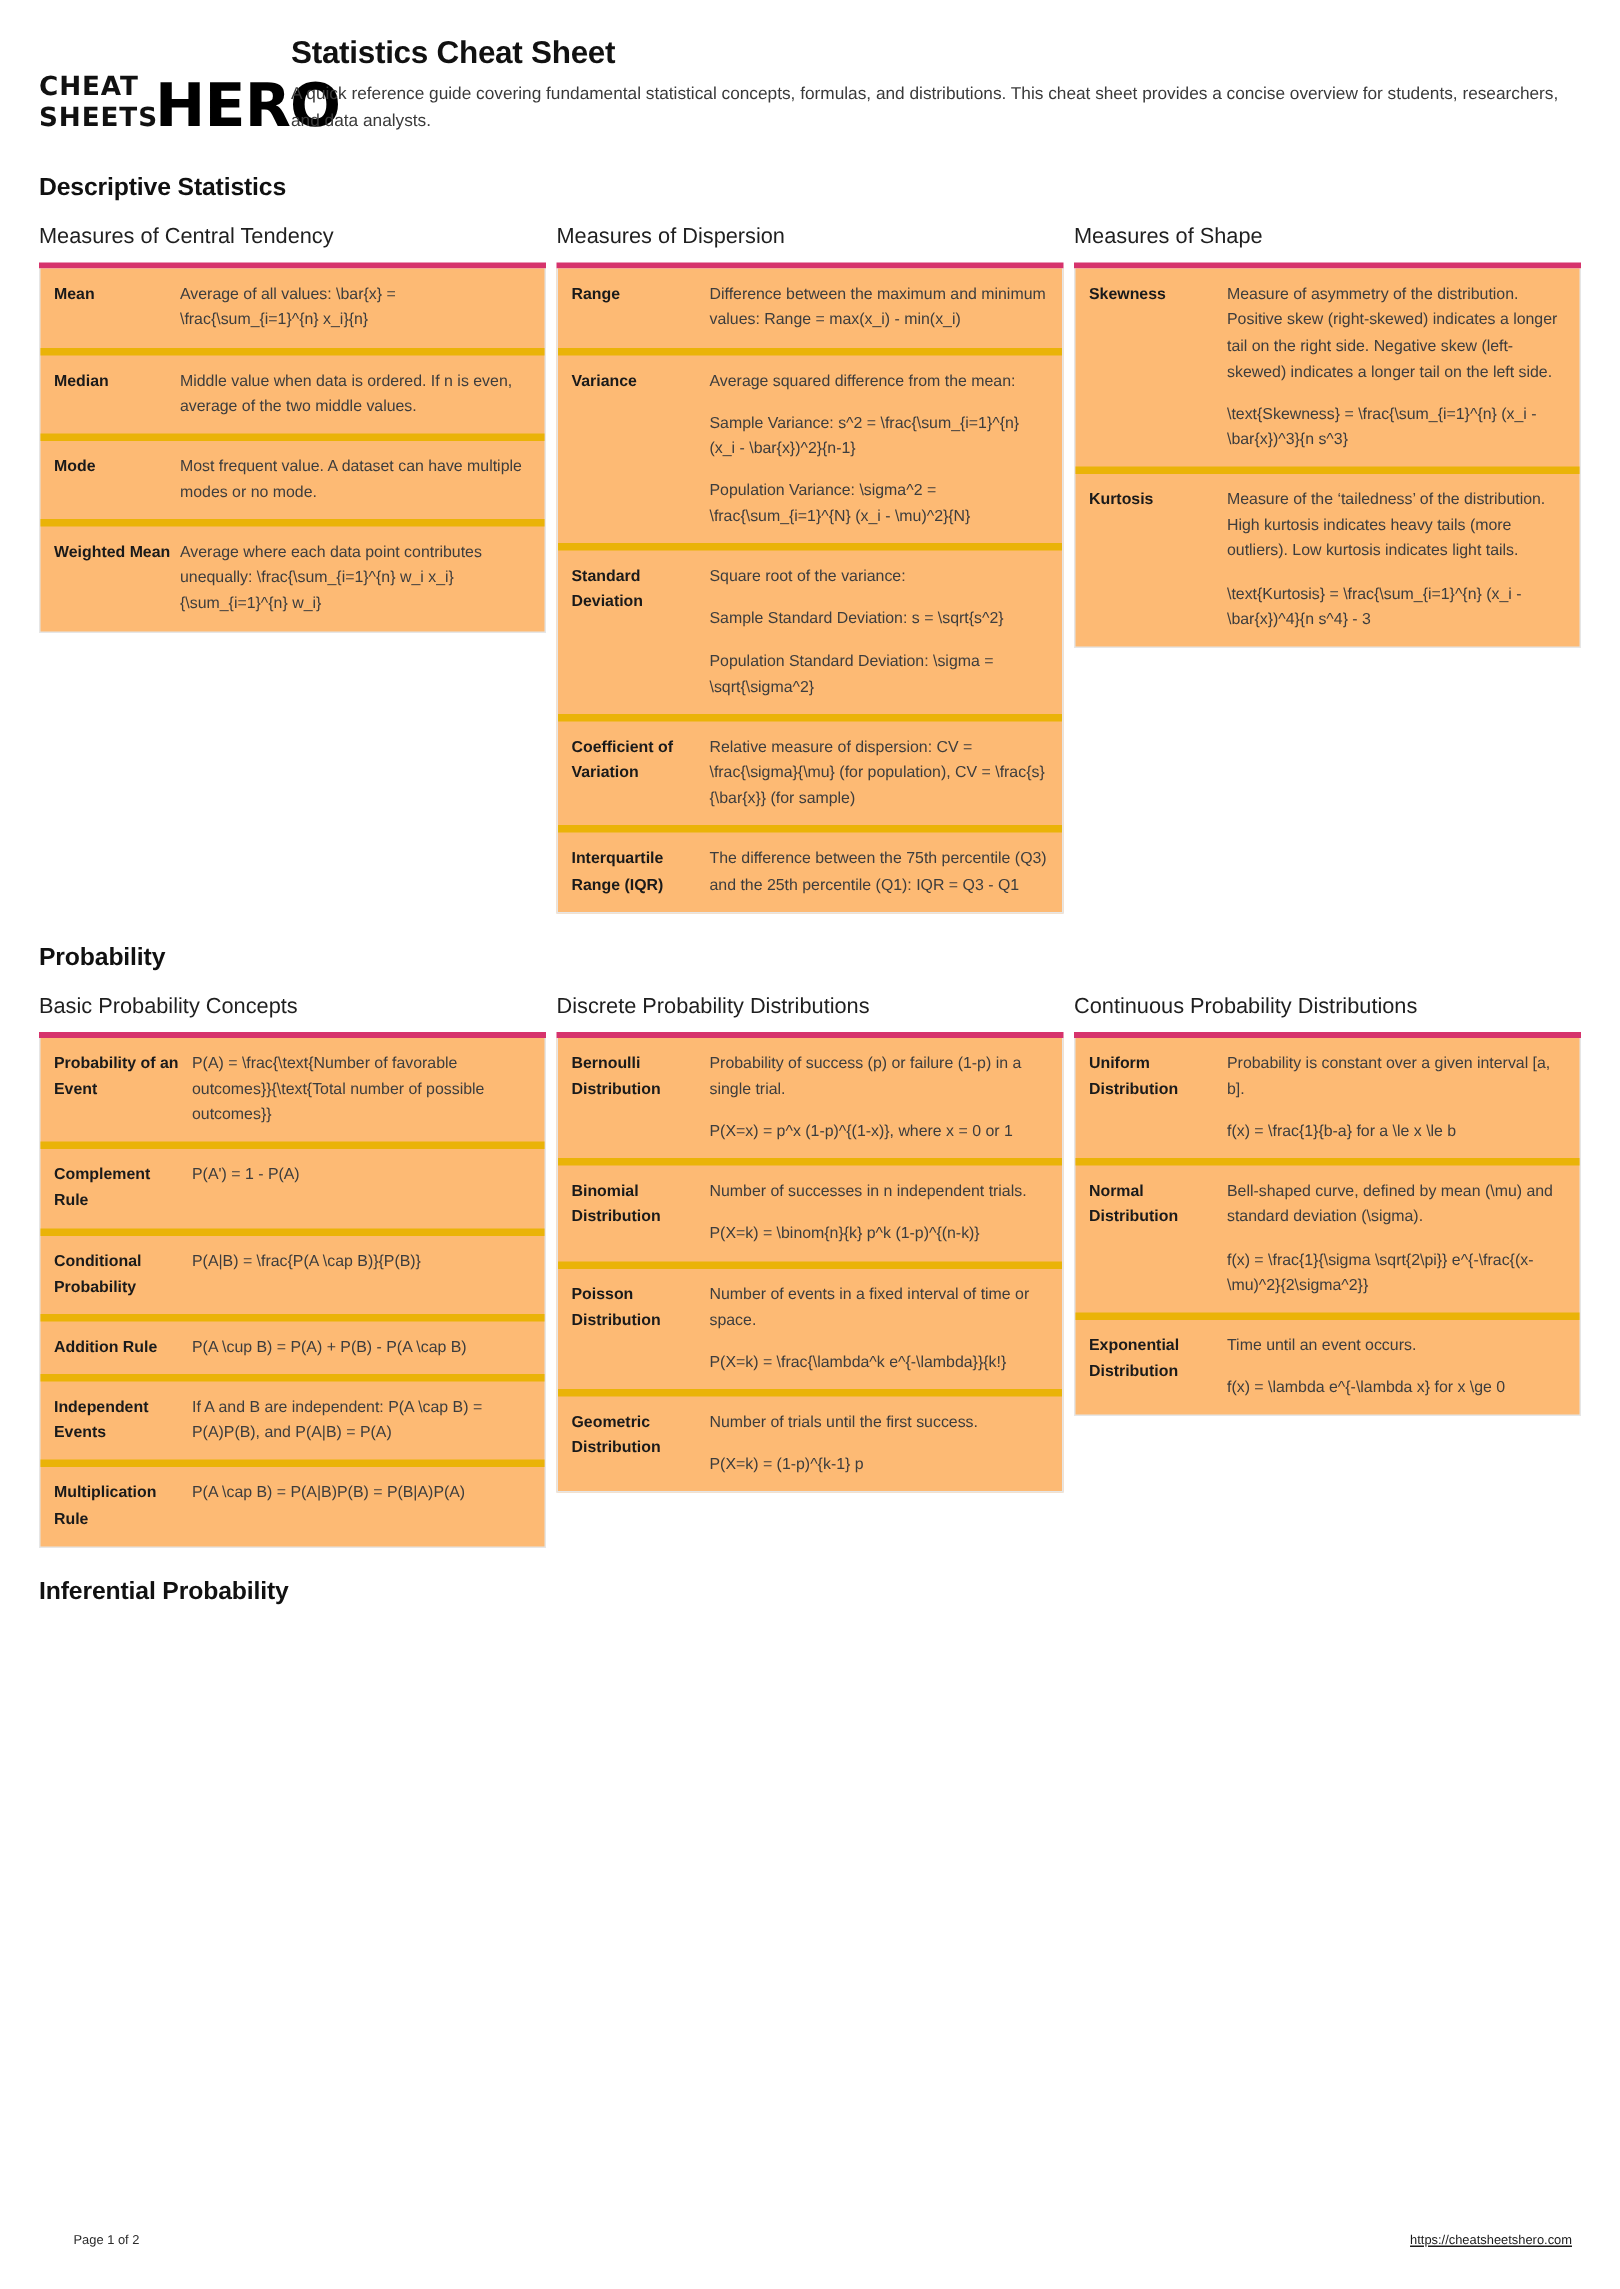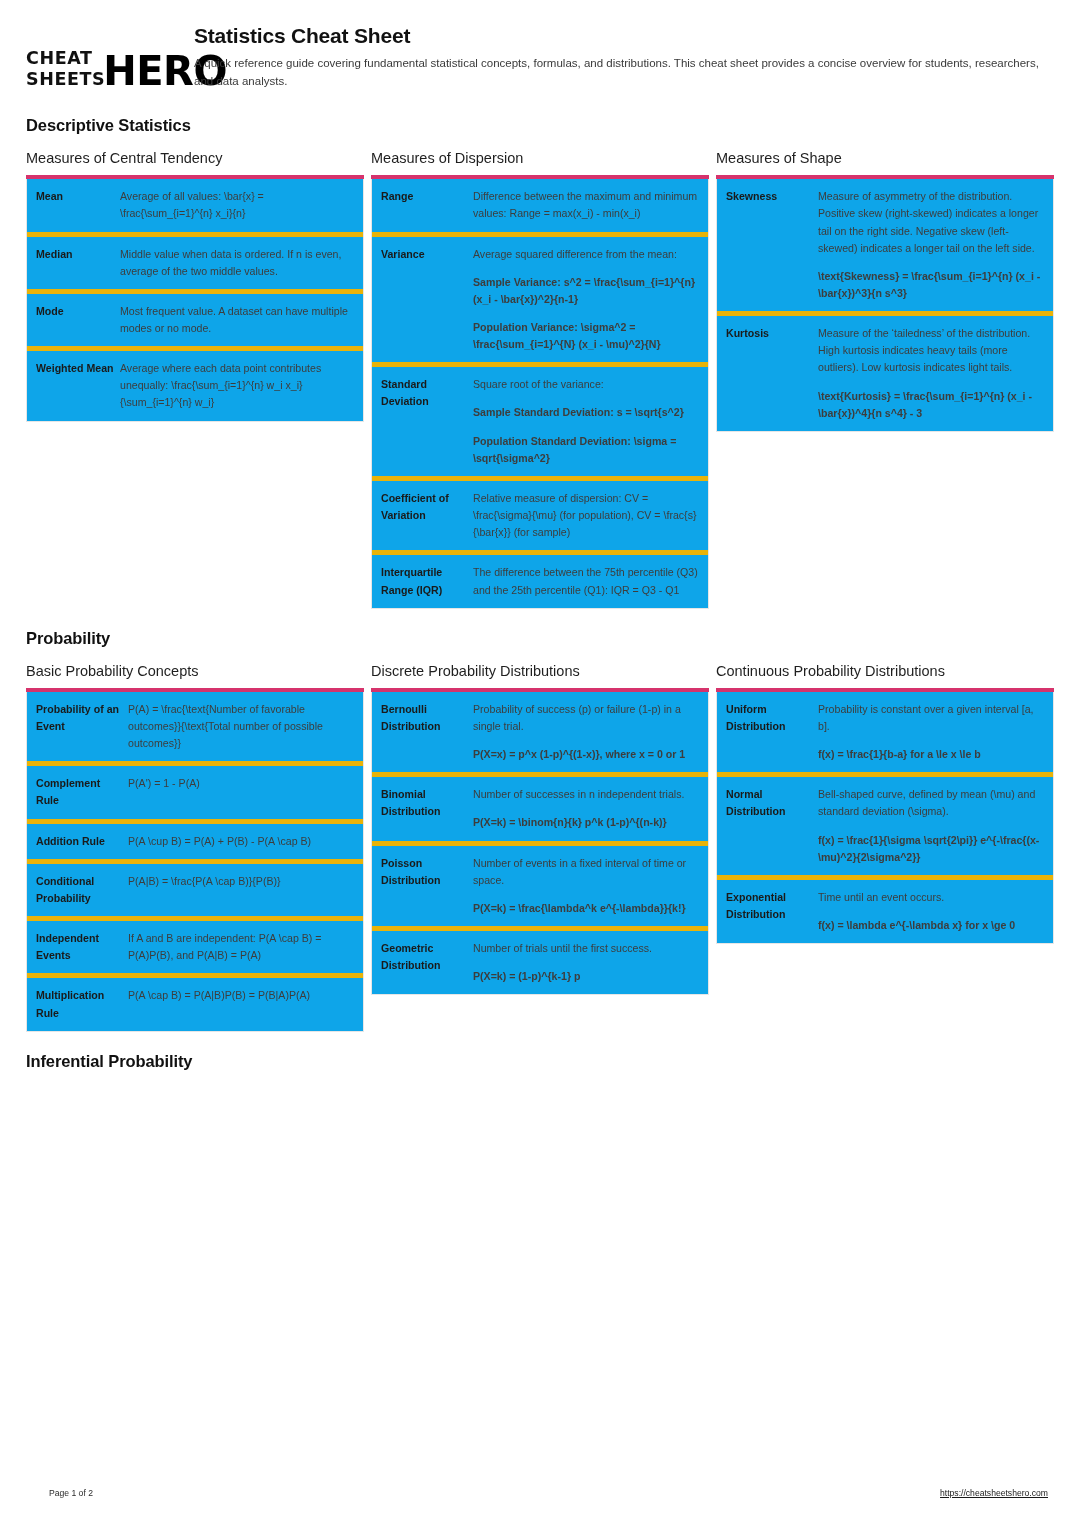--- a/index.html
+++ b/index.html
@@ -106,21 +106,21 @@
     font-size: 14.5px;
     font-weight: 400;
     color: #1f1f1f;
     margin: 0 0 8px 0;
     line-height: 1.25;
   }
 
   .card {
     border: 1px solid #e6e6e6;
     border-top: none;
-    background: #0ea5e9;
+    background: #fdba74;
   }
   .card-accent {
     height: 4px;
     background: #d6336c;
     width: 100%;
   }
   .row {
     display: flex;
     align-items: flex-start;
     border-top: 5px solid #eab308;
@@ -136,21 +136,21 @@
     line-height: 1.62;
     padding-right: 6px;
   }
   .row-desc {
     flex: 1 1 auto;
     font-size: 10.6px;
     color: #3d3d3d;
     line-height: 1.62;
   }
   .row-desc p { margin: 0; }
-  .row-desc p + p { margin-top: 11px; font-weight: bold; }
+  .row-desc p + p { margin-top: 11px; }
 
   
   .col-wide-label .row-label { width: 92px; flex: 0 0 92px; }
 
   
   .footer {
     position: absolute;
     left: 49px;
     right: 32px;
     bottom: 28px;
@@ -295,29 +295,29 @@
                   <p>P(A) = \frac{\text{Number of favorable outcomes}}{\text{Total number of possible outcomes}}</p>
                 </div>
               </div>
               <div class="row">
                 <div class="row-label">Complement Rule</div>
                 <div class="row-desc">
                   <p>P(A') = 1 - P(A)</p>
                 </div>
               </div>
               <div class="row">
+                <div class="row-label">Conditional Probability</div>
+                <div class="row-desc">
+                  <p>P(A|B) = \frac{P(A \cap B)}{P(B)}</p>
+                </div>
+              </div>
+              <div class="row">
                 <div class="row-label">Addition Rule</div>
                 <div class="row-desc">
                   <p>P(A \cup B) = P(A) + P(B) - P(A \cap B)</p>
-                </div>
-              </div>
-              <div class="row">
-                <div class="row-label">Conditional Probability</div>
-                <div class="row-desc">
-                  <p>P(A|B) = \frac{P(A \cap B)}{P(B)}</p>
                 </div>
               </div>
               <div class="row">
                 <div class="row-label">Independent Events</div>
                 <div class="row-desc">
                   <p>If A and B are independent: P(A \cap B) = P(A)P(B), and P(A|B) = P(A)</p>
                 </div>
               </div>
               <div class="row">
                 <div class="row-label">Multiplication Rule</div>

